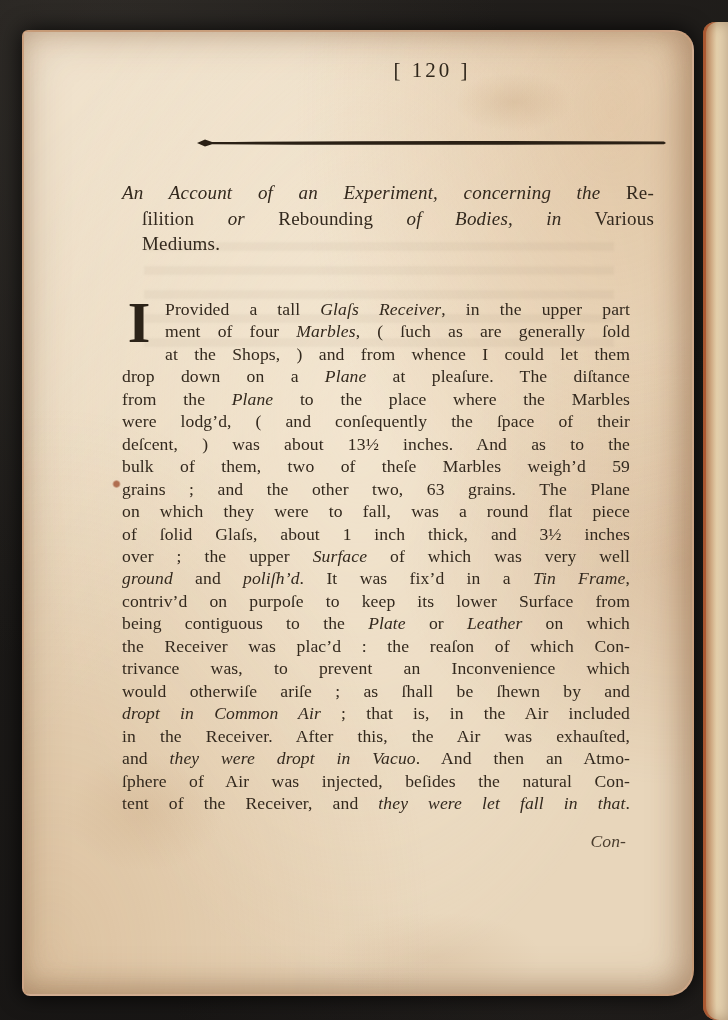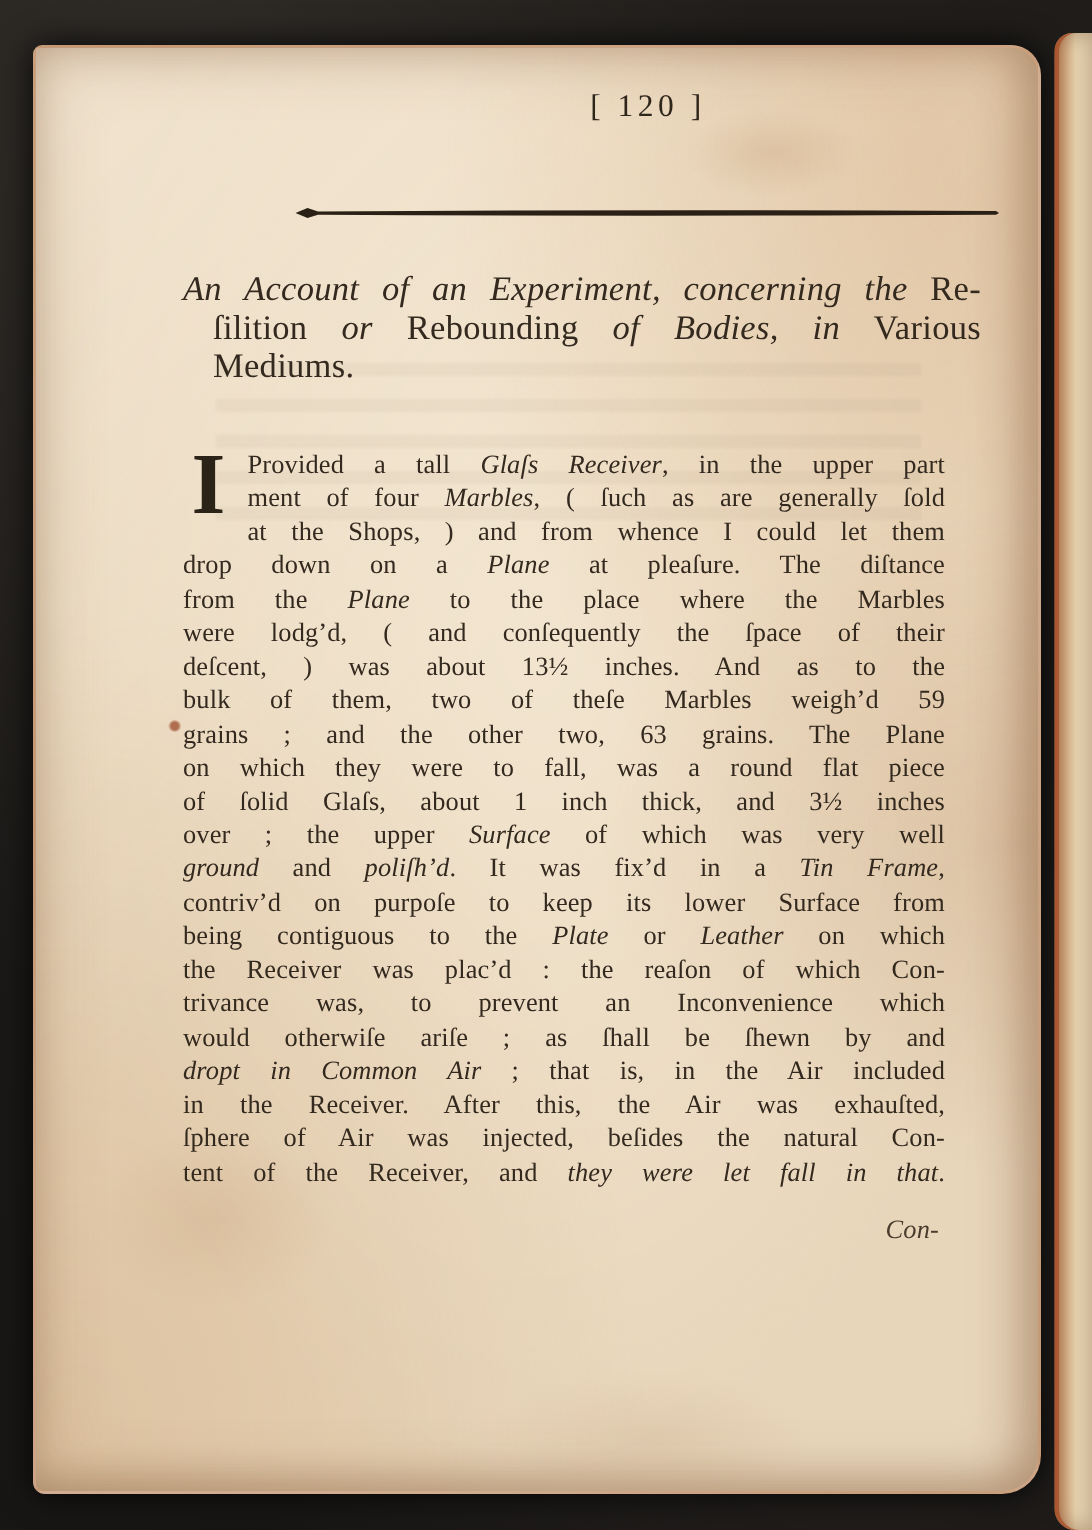--- a/index.html
+++ b/index.html
@@ -36,21 +36,21 @@
     box-shadow:inset 3px 0 0 rgba(168,78,40,.75), inset 0 0 14px rgba(92,52,26,.40);
   }
   .page-number{
     position:absolute;top:26px;left:408px;transform:translateX(-50%);
     font-size:21px;letter-spacing:3px;white-space:nowrap;color:#2f261b;
   }
   .rule{position:absolute;top:102px;left:172px;width:472px;height:10px;}
   .title{
     position:absolute;top:148px;left:98px;width:512px;
     padding-left:20px;box-sizing:content-box;
-    font-size:23px;line-height:25.5px;letter-spacing:.2px;word-spacing:2px;
+    font-size:19px;line-height:25.5px;letter-spacing:.2px;word-spacing:2px;
   }
   .tline{text-align:justify;text-align-last:justify;}
   .tline.short{text-align-last:left;}
   .tline:first-child{margin-left:-20px;}
   .bodytext{
     position:absolute;top:266px;left:98px;width:508px;
     font-size:17.6px;line-height:22.45px;letter-spacing:.1px;word-spacing:1.6px;
   }
   .bline{text-align:justify;text-align-last:justify;}
   .bline.short{text-align-last:left;}
@@ -117,20 +117,21 @@
             <div class="bline"><span class="it">ground</span><span> and </span><span class="it">poliſh’d</span><span>.  It was fix’d in a </span><span class="it">Tin Frame</span><span>,</span></div>
             <div class="bline"><span>contriv’d on purpoſe to keep its lower Surface from</span></div>
             <div class="bline"><span>being contiguous to the </span><span class="it">Plate</span><span> or </span><span class="it">Leather</span><span> on which</span></div>
             <div class="bline"><span>the Receiver was plac’d : the reaſon of which Con-</span></div>
             <div class="bline"><span>trivance was, to prevent an Inconvenience which</span></div>
             <div class="bline"><span>would otherwiſe ariſe ;  as ſhall be ſhewn by and</span></div>
           </div>
           <div class="para">
             <div class="bline"><span class="it">dropt in Common Air</span><span> ; that is, in the Air included</span></div>
             <div class="bline"><span>in the Receiver.  After this, the Air was exhauſted,</span></div>
+            <div class="bline"><span>and </span><span class="it">they were dropt in Vacuo</span><span>.  And then an Atmo-</span></div>
             <div class="bline"><span>ſphere of Air was injected, beſides the natural Con-</span></div>
             <div class="bline"><span>tent of the Receiver, and </span><span class="it">they were let fall in that</span><span>.</span></div>
           </div>
         </div>
       <div class="catchword">Con-</div>
     </div>
   </div>
 
   <div class="sliver"></div>
 </div>

